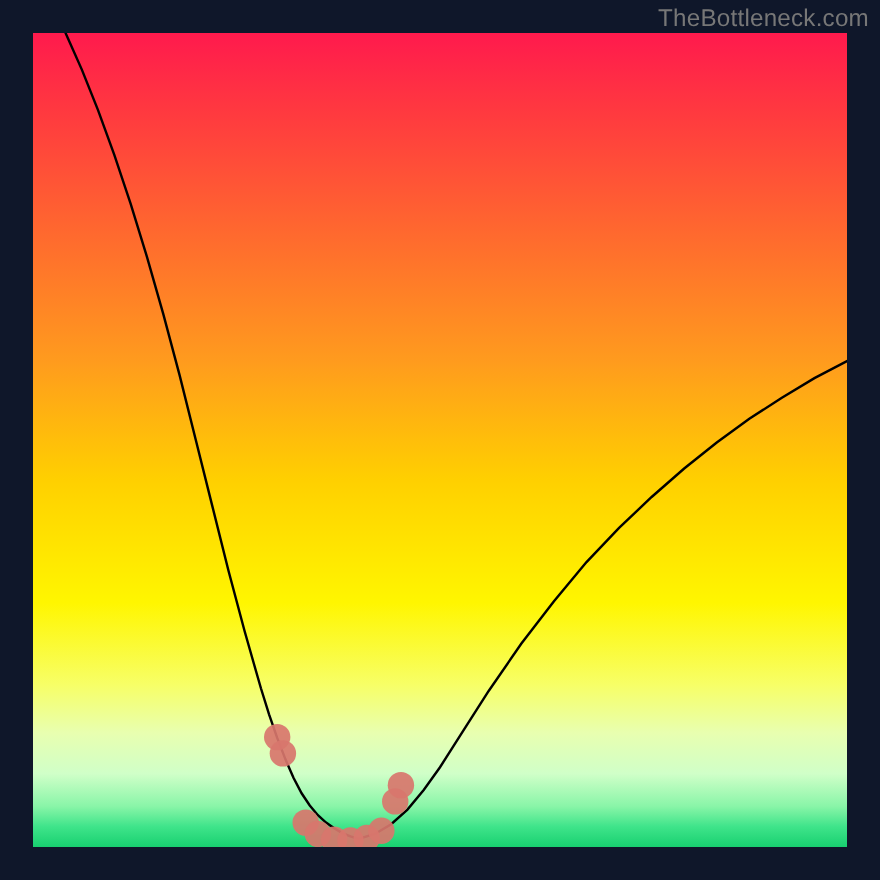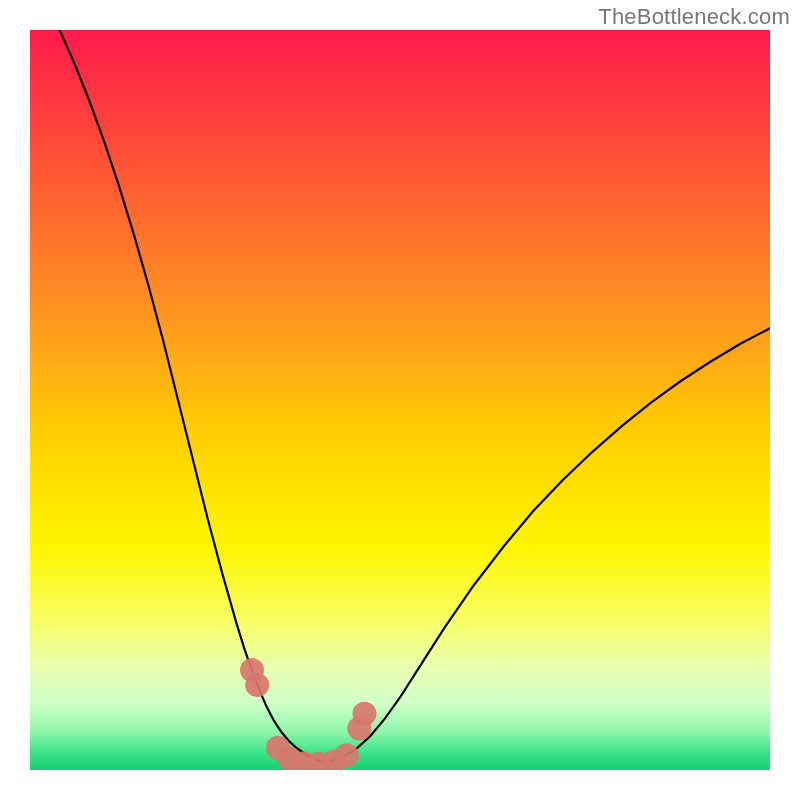--- a/index.html
+++ b/index.html
@@ -10,21 +10,21 @@
     background: #000;
     overflow: hidden;
     font-family: Arial, Helvetica, sans-serif;
   }
   .frame {
     position: absolute;
     left: 0;
     top: 0;
     width: 800px;
     height: 800px;
-    background: #ffffff;
+    background: #0f172a;
   }
   .inner {
     position: absolute;
     left: 30px;
     top: 30px;
     width: 740px;
     height: 740px;
     overflow: hidden;
   }
   .gradient {

